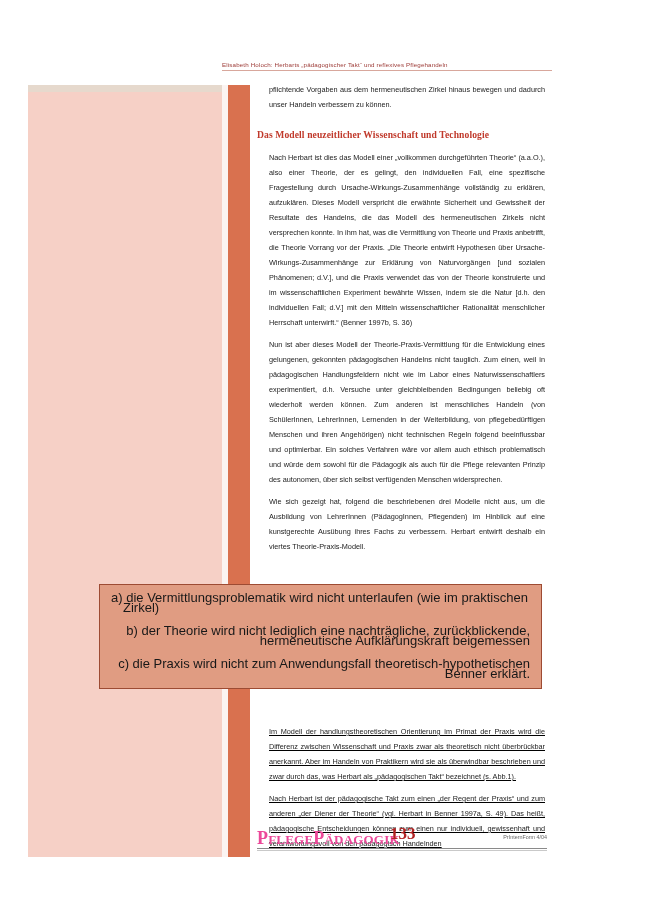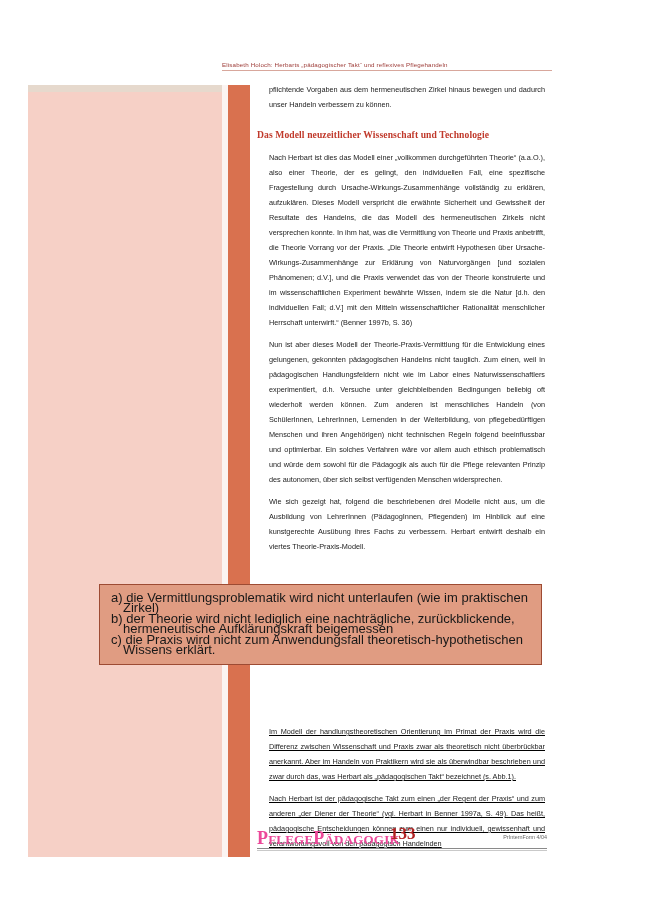--- a/index.html
+++ b/index.html
@@ -123,21 +123,21 @@
   }
   .callout-item {
     font-size: 13px;
     line-height: 10.4px;
     color: #181818;
     text-align: left;
     padding-left: 12px;
     text-indent: -12px;
     margin: 0;
   }
-  .callout-item + .callout-item { margin-top: 0; }
+  .callout-item + .callout-item { margin-top: 12px; text-align: right; }
 
   
   .col-lower {
     position: absolute;
     left: 257px;
     top: 724px;
     width: 288px;
     text-decoration: underline;
   }
 
@@ -220,21 +220,21 @@
     <p class="body">Nun ist aber dieses Modell der Theorie-Praxis-Vermittlung für die Entwicklung eines gelungenen, gekonnten pädagogischen Handelns nicht tauglich. Zum einen, weil in pädagogischen Handlungsfeldern nicht wie im Labor eines Naturwissenschaftlers experimentiert, d.h. Versuche unter gleichbleibenden Bedingungen beliebig oft wiederholt werden können. Zum anderen ist menschliches Handeln (von SchülerInnen, LehrerInnen, Lernenden in der Weiterbildung, von pflegebedürftigen Menschen und ihren Angehörigen) nicht technischen Regeln folgend beeinflussbar und optimierbar. Ein solches Verfahren wäre vor allem auch ethisch problematisch und würde dem sowohl für die Pädagogik als auch für die Pflege relevanten Prinzip des autonomen, über sich selbst verfügenden Menschen widersprechen.</p>
 
 
     <p class="body">Wie sich gezeigt hat, folgend die beschriebenen drei Modelle nicht aus, um die Ausbildung von LehrerInnen (PädagogInnen, Pflegenden) im Hinblick auf eine kunstgerechte Ausübung ihres Fachs zu verbessern. Herbart entwirft deshalb ein viertes Theorie-Praxis-Modell.</p>
 
   </div>
 
   <div class="callout">
     <p class="callout-item">a) die Vermittlungsproblematik wird nicht unterlaufen (wie im praktischen Zirkel)</p>
     <p class="callout-item">b) der Theorie wird nicht lediglich eine nachträgliche, zurückblickende, hermeneutische Aufklärungskraft beigemessen</p>
-    <p class="callout-item">c) die Praxis wird nicht zum Anwendungsfall theoretisch-hypothetischen Wissens erklärt.</p>
+    <p class="callout-item">c) die Praxis wird nicht zum Anwendungsfall theoretisch-hypothetischen Benner erklärt.</p>
   </div>
 
   <div class="col-lower">
     <p class="body">Im Modell der handlungstheoretischen Orientierung im Primat der Praxis wird die Differenz zwischen Wissenschaft und Praxis zwar als theoretisch nicht überbrückbar anerkannt. Aber im Handeln von Praktikern wird sie als überwindbar beschrieben und zwar durch das, was Herbart als „pädagogischen Takt“ bezeichnet (s. Abb.1).</p>
     <p class="body">Nach Herbart ist der pädagogische Takt zum einen „der Regent der Praxis“ und zum anderen „der Diener der Theorie“ (vgl. Herbart in Benner 1997a, S. 49). Das heißt, pädagogische Entscheidungen können zum einen nur individuell, gewissenhaft und verantwortungsvoll von den pädagogisch Handelnden</p>
   </div>
 
   <div class="footer">
     <span class="masthead">PflegePädagogik</span>
     <span class="folio">133</span>

